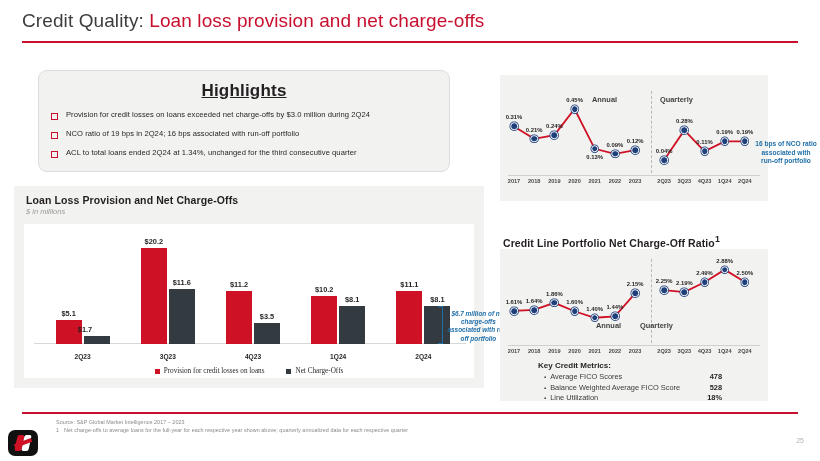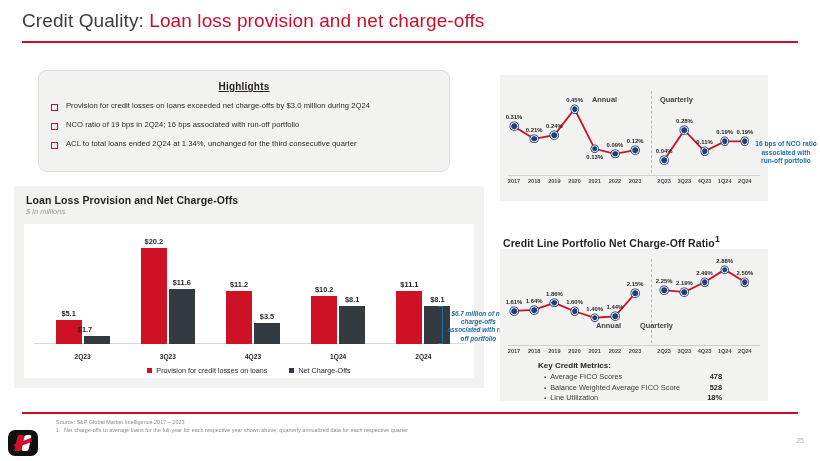--- a/index.html
+++ b/index.html
@@ -14,21 +14,21 @@
   .title .t1{color:#3d3d3d;}
   .title .t2{color:#c8102e;}
   .title-rule{position:absolute;left:22px;top:41px;width:776px;height:2px;background:#c8102e;}
 
   
   .highlights{
     position:absolute;left:38px;top:70px;width:412px;height:102px;
     background:#f2f2f0;border:1px solid #dcdcda;border-radius:9px;box-sizing:border-box;
   }
   .hl-title{
-    text-align:center;font-size:10px;font-weight:bold;color:#231f20;
+    text-align:center;font-size:17px;font-weight:bold;color:#231f20;
     text-decoration:underline;margin-top:10px;letter-spacing:.2px;
   }
   .hl-list{margin:9px 0 0 0;padding:0;list-style:none;}
   .hl-item{display:flex;align-items:flex-start;margin:0 0 9px 12px;}
   .hl-bullet{
     width:5px;height:5px;border:1.4px solid #c8102e;margin:3px 8px 0 0;flex:0 0 auto;
   }
   .hl-text{font-size:7.6px;color:#231f20;line-height:1.25;letter-spacing:.05px;}
 
   
@@ -47,21 +47,21 @@
   .bar{position:absolute;bottom:0;width:34px;}
   .bar.red{background:#cf1126;}
   .bar.dark{background:#343b40;}
   .bar-lbl{
     position:absolute;width:52px;text-align:center;font-size:7.4px;font-weight:bold;color:#231f20;
   }
   .cat-lbl{
     position:absolute;bottom:18px;width:80px;text-align:center;font-size:6.6px;font-weight:bold;color:#231f20;
   }
   .legend{position:absolute;left:0;right:0;bottom:3px;display:flex;justify-content:center;gap:22px;align-items:center;}
-  .lg{display:flex;align-items:center;gap:4px;font-size:7.2px;color:#231f20;}
+  .lg{display:flex;align-items:center;gap:4px;font-size:7.2px;color:#231f20;font-family:Liberation Serif, serif;}
   .lg i{width:5px;height:5px;display:inline-block;}
   .lg i.red{background:#cf1126;}
   .lg i.dark{background:#343b40;}
 
   .callout{
     position:absolute;font-size:6.4px;font-weight:bold;font-style:italic;color:#1f6fa8;
     line-height:1.28;text-align:center;width:64px;
   }
   .brace{
     position:absolute;border:1.3px solid #1f6fa8;border-left:none;width:5px;box-sizing:border-box;

